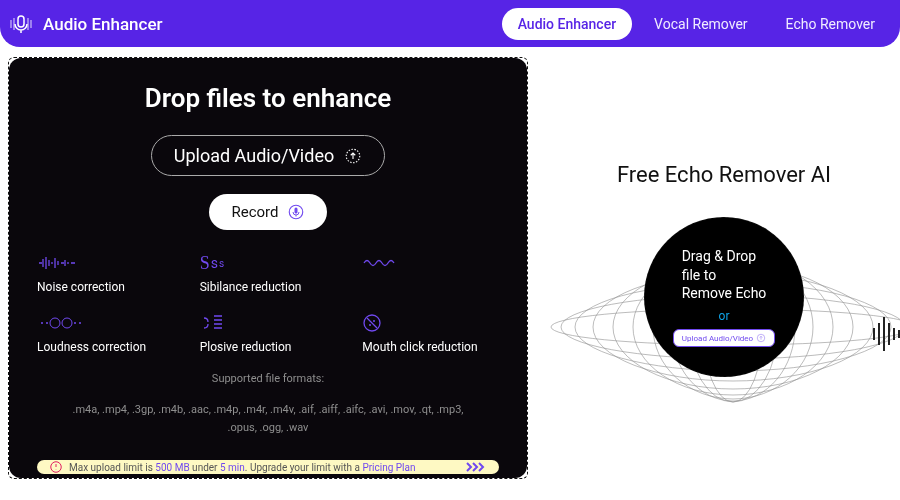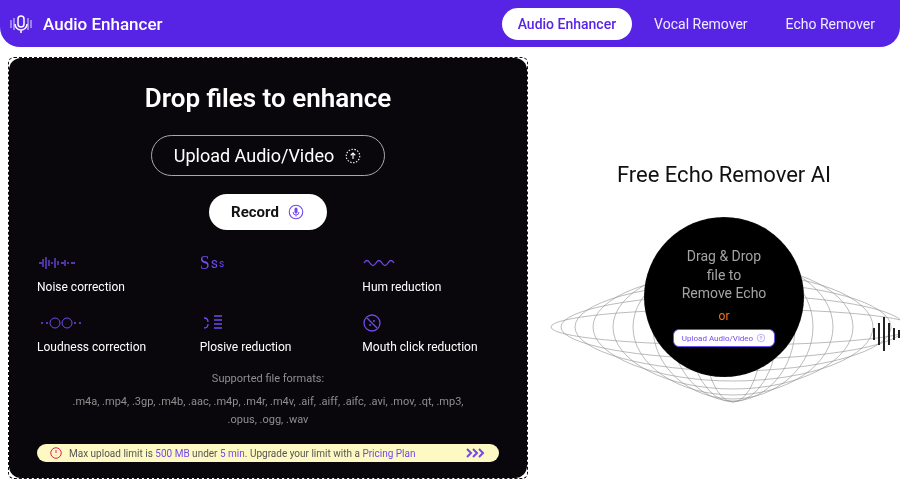--- a/index.html
+++ b/index.html
@@ -7,35 +7,35 @@
 .nav{height:47px;background:#5724e6;border-radius:0 0 20px 20px;display:flex;align-items:center;padding:0 9px;color:#fff}
 .brand{display:flex;align-items:center;gap:10px;font-size:17px;font-weight:500}
 .tabs{margin-left:auto;display:flex;align-items:center;gap:6px}
 .tab{padding:8px 16px;border-radius:20px;font-size:14px;cursor:pointer;color:#f0ecff}
 .tab.active{background:#fff;color:#5724e6;font-weight:500}
 .main{display:flex;padding:10px 0 0 8px;gap:20px}
 .left{width:520px;border:1.5px dashed #111;border-radius:6px;padding:0}
 .panel{background:#0a070c;border-radius:12px;height:420px;display:flex;flex-direction:column;align-items:center;padding:25px 28px 16px}
 .h1{color:#fff;font-size:26px;font-weight:600;margin-bottom:22px}
 .uvbtn{border:1px solid #aaa;color:#fff;background:transparent;border-radius:28px;padding:9px 22px;font-size:18px;display:flex;align-items:center;gap:10px;cursor:pointer;margin-bottom:18px}
-.reco{background:#fff;color:#111;border:none;border-radius:22px;padding:9px 22px;font-size:15px;font-weight:700;display:flex;align-items:center;gap:8px;cursor:pointer;margin-bottom:22px}
+.reco{background:#fff;color:#111;border:none;border-radius:22px;padding:9px 22px;font-size:15px;font-weight:400;display:flex;align-items:center;gap:8px;cursor:pointer;margin-bottom:22px}
 .feats{display:grid;grid-template-columns:repeat(3,1fr);gap:18px 26px;width:100%;margin-bottom:16px}
 .feat{display:flex;flex-direction:column;gap:6px}
 .fic{height:22px;display:flex;align-items:center}
 .flab{color:#fff;font-size:12px}
 .ff{text-align:center;color:#8e8e8e;font-size:11px;line-height:1.7;margin-bottom:10px}
 .limit{background:#fef9c3;border-radius:18px;width:100%;height:24px;display:flex;align-items:center;padding:0 12px;font-size:10px;color:#555;gap:6px}
 .limit .hl{color:#7049ef}
 .chev{margin-left:auto;display:flex;gap:-2px}
 .right{flex:1;display:flex;flex-direction:column;align-items:center;padding-top:105px;position:relative}
 .rtitle{font-size:22px;font-weight:400;color:#111;margin-bottom:30px}
 .waves{position:absolute;top:190px;left:0;right:0;height:160px;z-index:0;pointer-events:none}
 .circle{width:160px;height:160px;background:#000;border:1.5px dashed #111;border-radius:50%;display:flex;flex-direction:column;align-items:center;justify-content:center;z-index:1;position:relative;padding:18px}
-.ctext{color:#a3a3a3;font-size:14px;text-align:center;line-height:1.35}
-.cor{color:#f97316;font-size:12px;margin:6px 0}
+.ctext{color:#ffffff;font-size:14px;text-align:left;line-height:1.35}
+.cor{color:#0ea5e9;font-size:12px;margin:6px 0}
 .cbtn{background:#fff;border:1px solid #7049ef;border-radius:6px;padding:3px 8px;font-size:8px;color:#7049ef;display:flex;align-items:center;gap:3px;cursor:pointer}
 .bars{position:absolute;right:0;top:260px;display:flex;gap:3px;align-items:center}
 .bars span{width:2px;background:#222;display:block}
 </style>
 </head>
 <body>
 
 <div class="nav">
   <div class="brand">
     <svg width="24" height="24" viewBox="0 0 24 24">
@@ -76,28 +76,28 @@
         <div class="feat">
           <div class="fic">
             <svg width="40" height="18" viewBox="0 0 40 18">
                 <path d="M2 9h3M6 5v8M9 3v12M12 6v6M15 8v2M18 4v10M21 7v4M24 9h3M28 6v6M31 8v2M34 9h4" stroke="#7049ef" stroke-width="1.3"></path>
               </svg>
           </div>
           <div class="flab">Noise correction</div>
         </div>
         <div class="feat">
           <div class="fic" style="color:#7049ef;font-family:serif;font-size:18px;letter-spacing:1px">S<span style="font-size:14px">s</span><span style="font-size:10px">s</span></div>
+          <div class="flab">Sibilance reduction</div>
         </div>
         <div class="feat">
           <div class="fic">
             <svg width="34" height="14" viewBox="0 0 34 14">
                 <path d="M2 7q3-5 6 0t6 0 6 0 6 0 6 0" stroke="#7049ef" stroke-width="1.3" fill="none"></path>
               </svg>
           </div>
-          <div class="flab">Hum reduction</div>
         </div>
         <div class="feat">
           <div class="fic">
             <svg width="48" height="18" viewBox="0 0 48 18">
                 <circle cx="5" cy="9" r="1" fill="#7049ef"></circle>
                 <circle cx="10" cy="9" r="1" fill="#7049ef"></circle>
                 <circle cx="18" cy="9" r="5" fill="none" stroke="#7049ef"></circle>
                 <circle cx="30" cy="9" r="5" fill="none" stroke="#7049ef"></circle>
                 <circle cx="38" cy="9" r="1" fill="#7049ef"></circle>
                 <circle cx="43" cy="9" r="1" fill="#7049ef"></circle>
@@ -121,21 +121,21 @@
                 <circle cx="8" cy="12" r="1" fill="#7049ef"></circle>
                 <circle cx="12" cy="8" r="1" fill="#7049ef"></circle>
               </svg>
           </div>
           <div class="flab">Mouth click reduction</div>
         </div>
       </div>
 
       <div class="ff">
         <div>Supported file formats:</div>
-        <div style="max-width:420px;margin:4px auto">.m4a, .mp4, .3gp, .m4b, .aac, .m4p, .m4r, .m4v, .aif, .aiff, .aifc, .avi, .mov, .qt, .mp3, .opus, .ogg, .wav</div>
+        <div style="max-width:420px;margin:12px auto">.m4a, .mp4, .3gp, .m4b, .aac, .m4p, .m4r, .m4v, .aif, .aiff, .aifc, .avi, .mov, .qt, .mp3, .opus, .ogg, .wav</div>
       </div>
 
       <div class="limit">
         <svg width="14" height="14" viewBox="0 0 24 24">
             <circle cx="12" cy="12" r="9" fill="none" stroke="#d05" stroke-width="1.5"></circle>
             <path d="M12 7v5M12 16v.5" stroke="#d05" stroke-width="1.5"></path>
           </svg>
         <span>
           <span>Max upload limit is </span><span class="hl">500 MB</span><span> under </span><span class="hl">5 min</span><span>. Upgrade your limit with a </span><span class="hl" style="cursor:pointer">Pricing Plan</span>
         </span>

